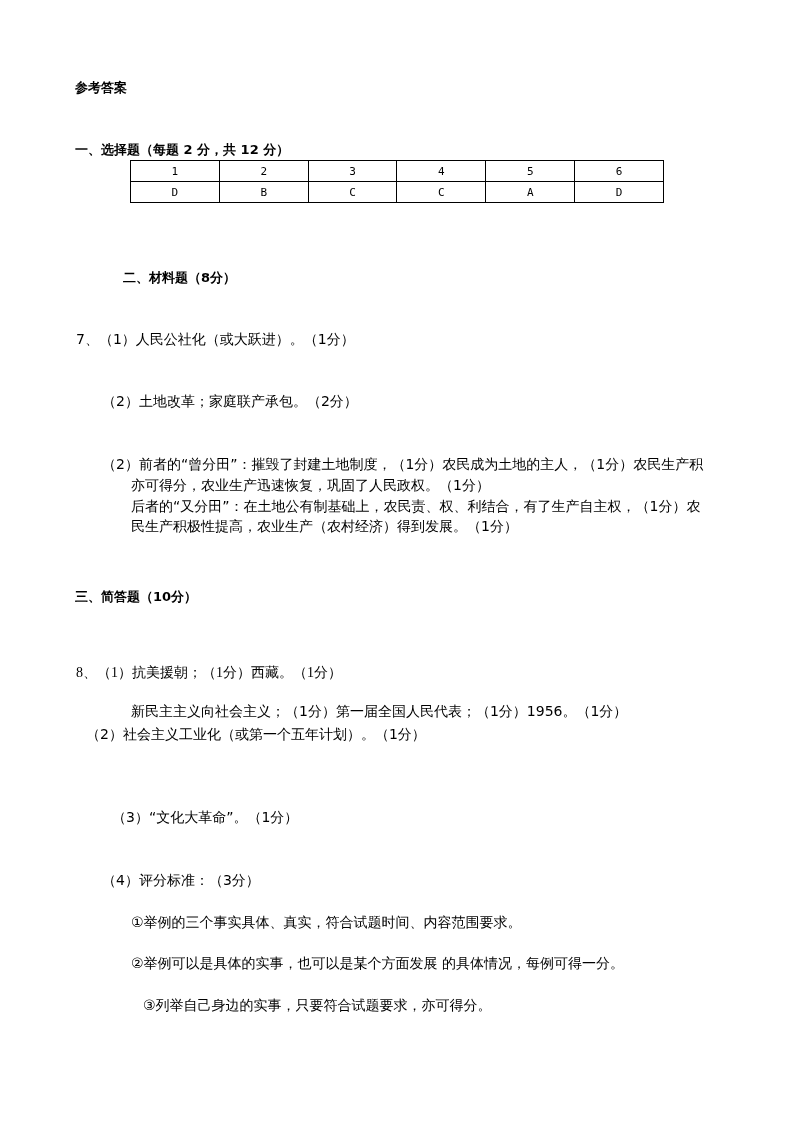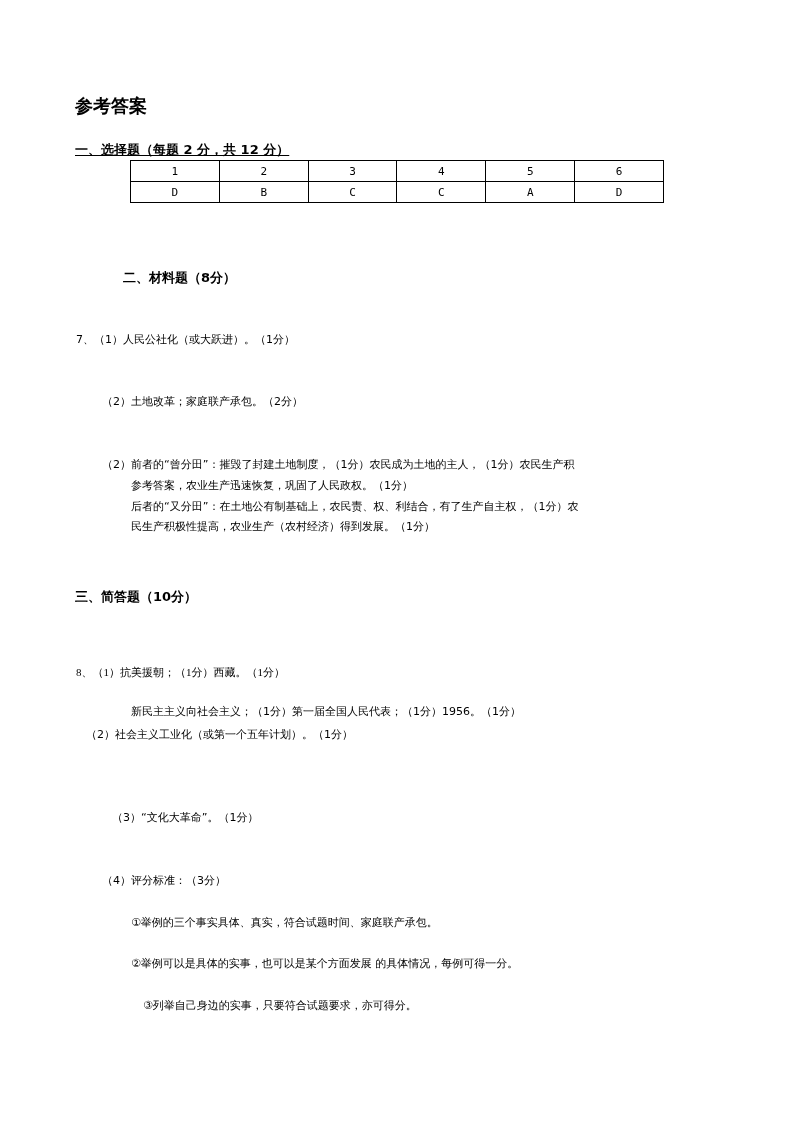--- a/index.html
+++ b/index.html
@@ -11,29 +11,29 @@
       width: 794px;
       height: 1123px;
       position: relative;
       overflow: hidden;
       font-family: "DejaVu Sans", "Liberation Sans", sans-serif;
       color: #000000;
       font-size: 13px;
     }
     .abs { position: absolute; white-space: nowrap; }
     .title {
-      left: 75px; top: 94px;
-      font-size: 18px; font-weight: bold;
+      left: 75px; top: 79px;
+      font-size: 13px; font-weight: bold;
     }
     .section-head {
       left: 75px;
       font-size: 13px; font-weight: bold;
     }
     .line {
-      font-size: 11px;
+      font-size: 14px;
       line-height: 21px;
     }
     table.answers {
       position: absolute;
       left: 130px; top: 160px;
       width: 534px;
       border-collapse: collapse;
       table-layout: fixed;
     }
     table.answers td {
@@ -45,21 +45,21 @@
       padding: 0;
     }
   </style>
 </head>
 <body>
 
 <div>
 
   <div class="abs title">参考答案</div>
 
-  <div class="abs section-head" style="top:141px;text-decoration:underline;">一、选择题（每题 2 分，共 12 分）</div>
+  <div class="abs section-head" style="top:141px;">一、选择题（每题 2 分，共 12 分）</div>
 
   <table class="answers">
     <tbody>
         <tr>
       <td>1</td>
       <td>2</td>
       <td>3</td>
       <td>4</td>
       <td>5</td>
       <td>6</td>
@@ -75,32 +75,32 @@
   </tbody>
     </table>
 
   <div class="abs section-head" style="top:269px;margin-left:48px;">二、材料题（8分）</div>
 
   <div class="abs line" style="left:76px; top:329px;">7、（1）人民公社化（或大跃进）。（1分）</div>
 
   <div class="abs line" style="left:102px; top:391px;">（2）土地改革；家庭联产承包。（2分）</div>
 
   <div class="abs line" style="left:102px; top:454px;">（2）前者的“曾分田”：摧毁了封建土地制度，（1分）农民成为土地的主人，（1分）农民生产积</div>
-  <div class="abs line" style="left:131px; top:475px;">参考答案，农业生产迅速恢复，巩固了人民政权。（1分）</div>
+  <div class="abs line" style="left:131px; top:475px;">亦可得分，农业生产迅速恢复，巩固了人民政权。（1分）</div>
   <div class="abs line" style="left:131px; top:496px;">后者的“又分田”：在土地公有制基础上，农民责、权、利结合，有了生产自主权，（1分）农</div>
   <div class="abs line" style="left:131px; top:516px;">民生产积极性提高，农业生产（农村经济）得到发展。（1分）</div>
 
   <div class="abs section-head" style="top:580px;margin-top:8px;">三、简答题（10分）</div>
 
   <div class="abs line" style="left:76px; top:662px;font-family:Liberation Serif, serif;">8、（1）抗美援朝；（1分）西藏。（1分）</div>
 
   <div class="abs line" style="left:86px; top:724px;">（2）社会主义工业化（或第一个五年计划）。（1分）</div>
   <div class="abs line" style="left:131px; top:701px;">新民主主义向社会主义；（1分）第一届全国人民代表；（1分）1956。（1分）</div>
 
   <div class="abs line" style="left:112px; top:807px;">（3）“文化大革命”。（1分）</div>
 
   <div class="abs line" style="left:102px; top:870px;">（4）评分标准：（3分）</div>
 
-  <div class="abs line" style="left:131px; top:912px;">①举例的三个事实具体、真实，符合试题时间、家庭联产承包。</div>
+  <div class="abs line" style="left:131px; top:912px;">①举例的三个事实具体、真实，符合试题时间、内容范围要求。</div>
   <div class="abs line" style="left:131px; top:953px;">②举例可以是具体的实事，也可以是某个方面发展 的具体情况，每例可得一分。</div>
   <div class="abs line" style="left:131px; top:995px;margin-left:12px;">③列举自己身边的实事，只要符合试题要求，亦可得分。</div>
 
 </div>
 
 </body></html>

